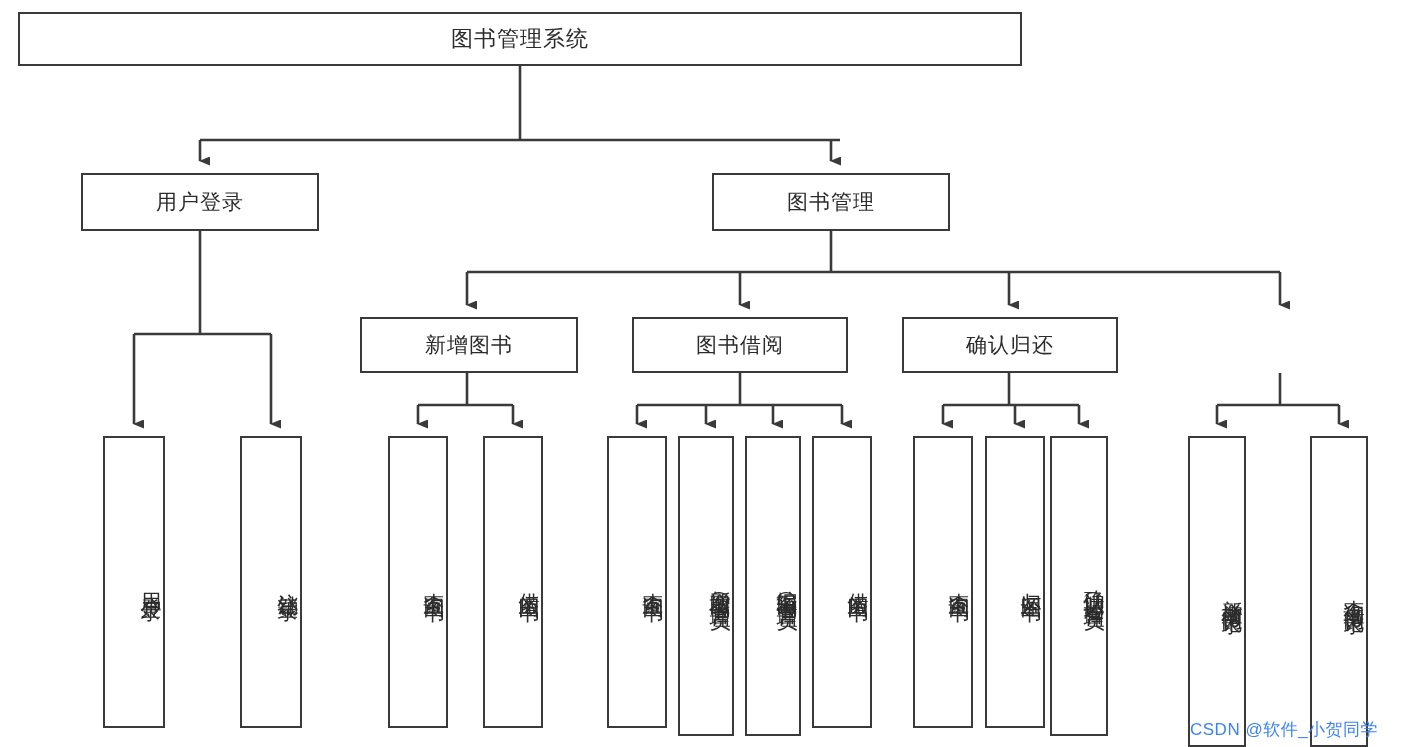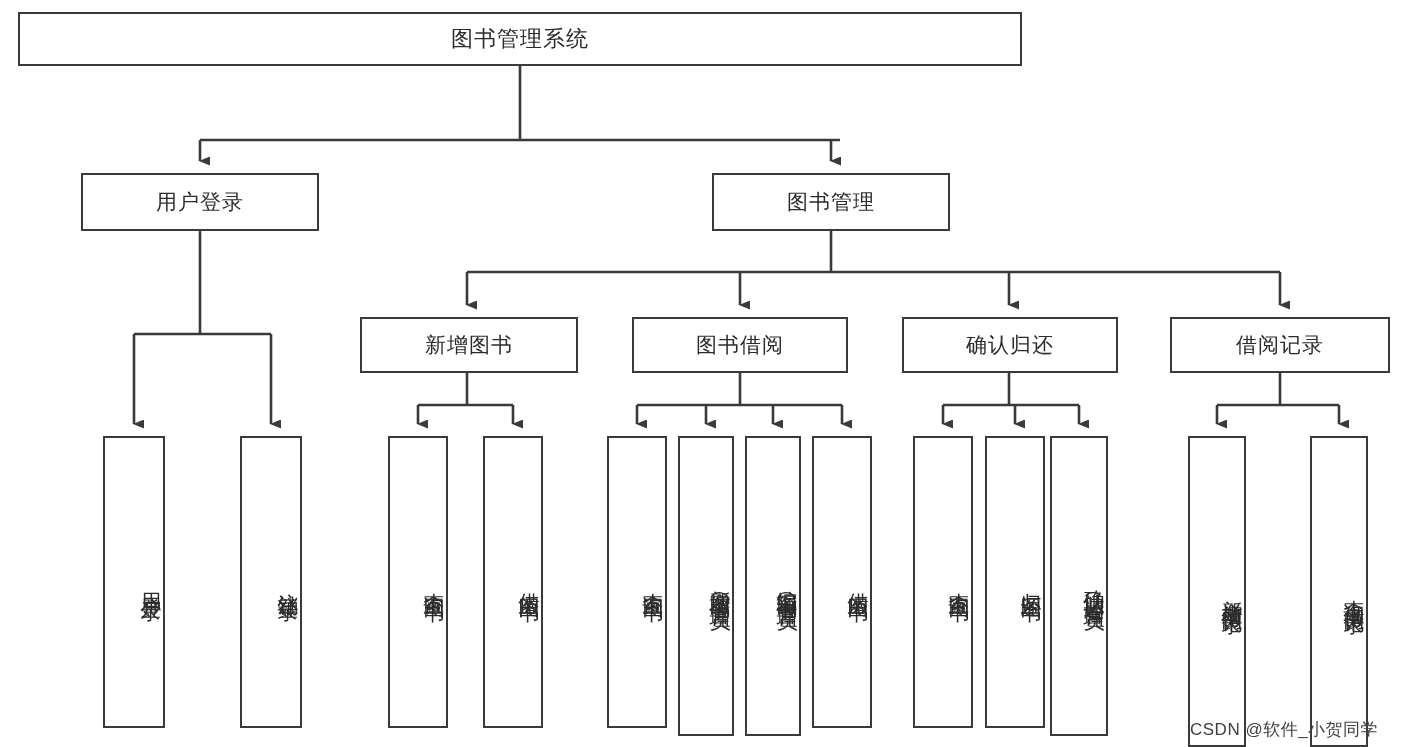--- a/index.html
+++ b/index.html
@@ -49,21 +49,21 @@
     padding-bottom: 6px;
     align-items: flex-start;
     justify-content: center;
   }
   #root-node {
     font-size: 22px;
   }
   .watermark {
     position: absolute;
     font-size: 17px;
-    color: #404040;
+    color: #3b82f6;
     white-space: nowrap;
     letter-spacing: 0.5px;
     pointer-events: none;
   }
 </style>
 </head>
 <body>
 
 <div id="canvas">
 
@@ -118,21 +118,20 @@
   </svg>
 
   <div class="node horiz" id="root-node" style="left: 18px; top: 12px; width: 1004px; height: 54px;">图书管理系统</div>
 
   <div class="node horiz" style="left: 81px; top: 173px; width: 238px; height: 58px;">用户登录</div>
   <div class="node horiz" style="left: 712px; top: 173px; width: 238px; height: 58px;">图书管理</div>
 
   <div class="node horiz" style="left: 360px; top: 317px; width: 218px; height: 56px;">新增图书</div>
   <div class="node horiz" style="left: 632px; top: 317px; width: 216px; height: 56px;">图书借阅</div>
   <div class="node horiz" style="left: 902px; top: 317px; width: 216px; height: 56px;">确认归还</div>
-  <div class="node horiz" style="left: 1170px; top: 317px; width: 220px; height: 56px;">借阅记录</div>
 
   <div class="node vert" style="left: 103px; top: 436px; width: 62px; height: 292px;">用户登录</div>
   <div class="node vert" style="left: 240px; top: 436px; width: 62px; height: 292px;">注销登录</div>
   <div class="node vert" style="left: 388px; top: 436px; width: 60px; height: 292px;">查询图书</div>
   <div class="node vert" style="left: 483px; top: 436px; width: 60px; height: 292px;">借阅图书</div>
   <div class="node vert" style="left: 607px; top: 436px; width: 60px; height: 292px;">查询图书</div>
   <div class="node vert" style="left: 678px; top: 436px; width: 56px; height: 300px;">新增图书（管理员）</div>
   <div class="node vert" style="left: 745px; top: 436px; width: 56px; height: 300px;">编辑图书（管理员）</div>
   <div class="node vert" style="left: 812px; top: 436px; width: 60px; height: 292px;">借阅图书</div>
   <div class="node vert" style="left: 913px; top: 436px; width: 60px; height: 292px;">查询图书</div>

